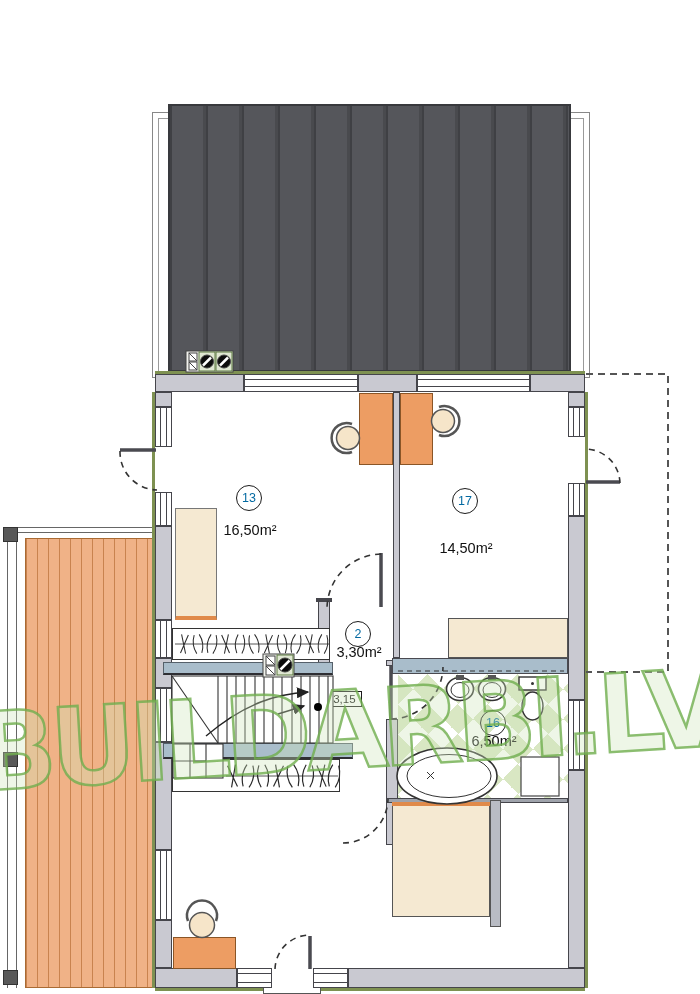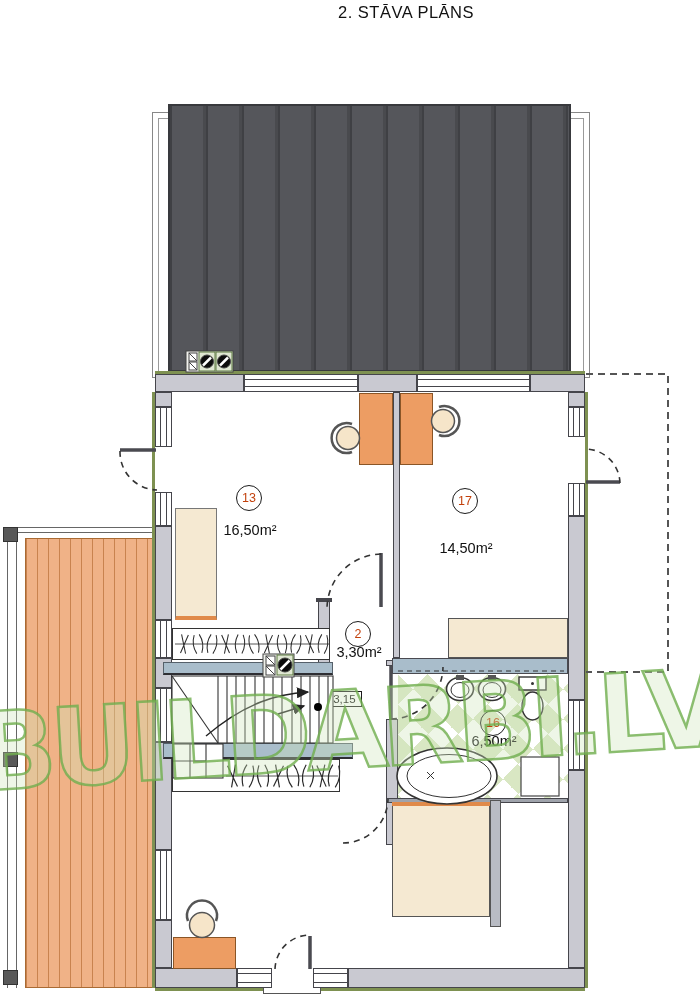--- a/index.html
+++ b/index.html
@@ -31,32 +31,31 @@
   .headboard{position:absolute;box-sizing:border-box;background:#b9bcc4;border:1px solid #555;}
   .wardrobe-strip{position:absolute;box-sizing:border-box;background:#fff;border:1px solid #333;}
   .blue-bar{position:absolute;box-sizing:border-box;background:#a9bdcb;border:1px solid #55606a;border-bottom:2px solid #2e2e33;}
   .counter{position:absolute;box-sizing:border-box;background:#a9bdcb;border:1px solid #4a4a50;}
   .tiles{position:absolute;background:#fff;
          background-image:repeating-conic-gradient(from 45deg,#d9e7c3 0% 25%,#ffffff 25% 50%);
          background-size:30px 30px;}
   .wallline{position:absolute;box-sizing:border-box;background:#9fa3ab;border:1px solid #45454b;}
   .thresh{position:absolute;box-sizing:border-box;background:#fff;border:1px solid #555;border-top:none;}
   .label-circle{position:absolute;width:24px;height:24px;border:1.5px solid #1c1c1c;border-radius:50%;
-        display:flex;align-items:center;justify-content:center;font-size:12.5px;color:#c2410c;}
+        display:flex;align-items:center;justify-content:center;font-size:12.5px;color:#0369a1;}
   .area-label{position:absolute;font-size:14.5px;color:#111;transform:translateX(-50%);white-space:nowrap;}
   .level-box{position:absolute;box-sizing:border-box;background:#fff;border:1.3px solid #1c1c1c;
         font-size:11.5px;display:flex;align-items:center;justify-content:center;}
   .overlay{position:absolute;left:0;top:0;pointer-events:none;}
 </style>
 </head>
 <body>
 
 <div class="plan">
 
-  <div class="title">2. STĀVA PLĀNS</div>
 
   <div class="eave-outer" style="left:152px;top:112px;width:436px;height:264px"></div>
   <div class="eave-inner" style="left:158px;top:118px;width:424px;height:252px"></div>
   <div class="roof" style="left:168px;top:104px;width:403px;height:268px"></div>
 
   <div class="rail-h" style="left:7px;top:527px;width:149px;height:6px"></div>
   <div class="rail-v" style="left:7px;top:527px;width:10px;height:461px"></div>
   <div class="post" style="left:3px;top:527px;width:15px;height:15px"></div>
   <div class="post" style="left:3px;top:752px;width:15px;height:15px"></div>
   <div class="post" style="left:3px;top:970px;width:15px;height:15px"></div>

